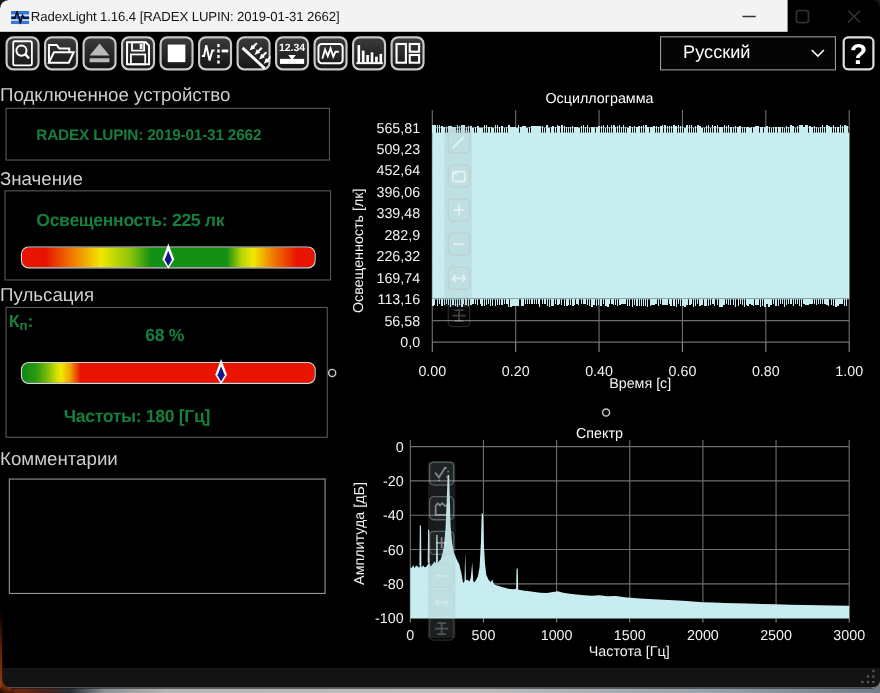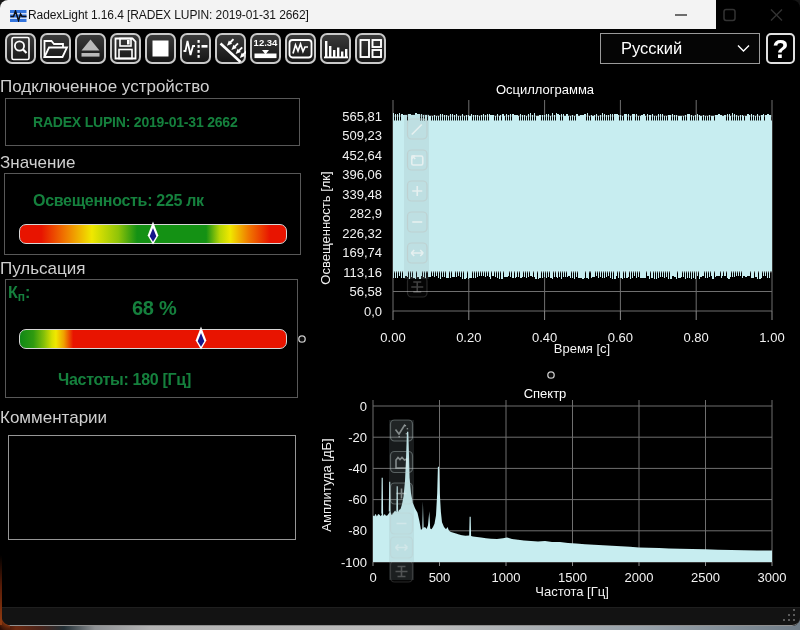--- a/index.html
+++ b/index.html
@@ -153,21 +153,21 @@
   <div class="bw" style="left:33px;top:192px;font-size:16px">Освещенность: 225 лк</div>
   <div class="gbar" style="top:224px;background:linear-gradient(90deg,#e81400 0%,#e81400 8%,#f07800 17%,#f0e800 27%,#8fc408 37%,#149114 44%,#149114 70%,#b5d505 75%,#f0e800 79%,#f07800 86%,#e81400 94%)"></div>
   <svg class="mark" style="left:147px;top:221px" width="12" height="24" viewBox="0 0 12 24">
         <path d="M6,0.4 L11.3,14.6 L6,23.4 L0.7,14.6 Z" fill="#fff"></path>
         <path d="M6,7 L9.3,15.2 L6,20.8 L2.7,15.2 Z" fill="#15158a"></path>
       </svg>
 
   <div class="lab" style="top:259px">Пульсация</div>
   <div class="pbox" style="left:5px;top:279px;width:293px;height:119px"></div>
   <div class="bw" style="left:8px;top:284px;font-size:16px;letter-spacing:0">К<span style="font-size:12px;vertical-align:-3px">п</span>:</div>
-  <div class="bw" style="left:132px;top:297px;font-size:20px">68 %</div>
+  <div class="bw" style="left:132px;top:297px;font-size:16px">68 %</div>
   <div class="gbar" style="top:329px;background:linear-gradient(90deg,#0f8816 0%,#2f9a10 5%,#85c009 9%,#d8e000 12%,#f0e800 13.5%,#f0a000 16.5%,#e81400 20%,#e81400 100%)"></div>
   <svg class="mark" style="left:195px;top:326px" width="12" height="24" viewBox="0 0 12 24">
         <path d="M6,0.4 L11.3,14.6 L6,23.4 L0.7,14.6 Z" fill="#fff"></path>
         <path d="M6,7 L9.3,15.2 L6,20.8 L2.7,15.2 Z" fill="#15158a"></path>
       </svg>
   <div class="bw" style="left:58px;top:371px;font-size:16px">Частоты: 180 [Гц]</div>
 
   <div class="lab" style="top:408px">Комментарии</div>
   <div class="pbox" style="left:8px;top:435px;width:288px;height:105px;border-color:#969696"></div>
 

